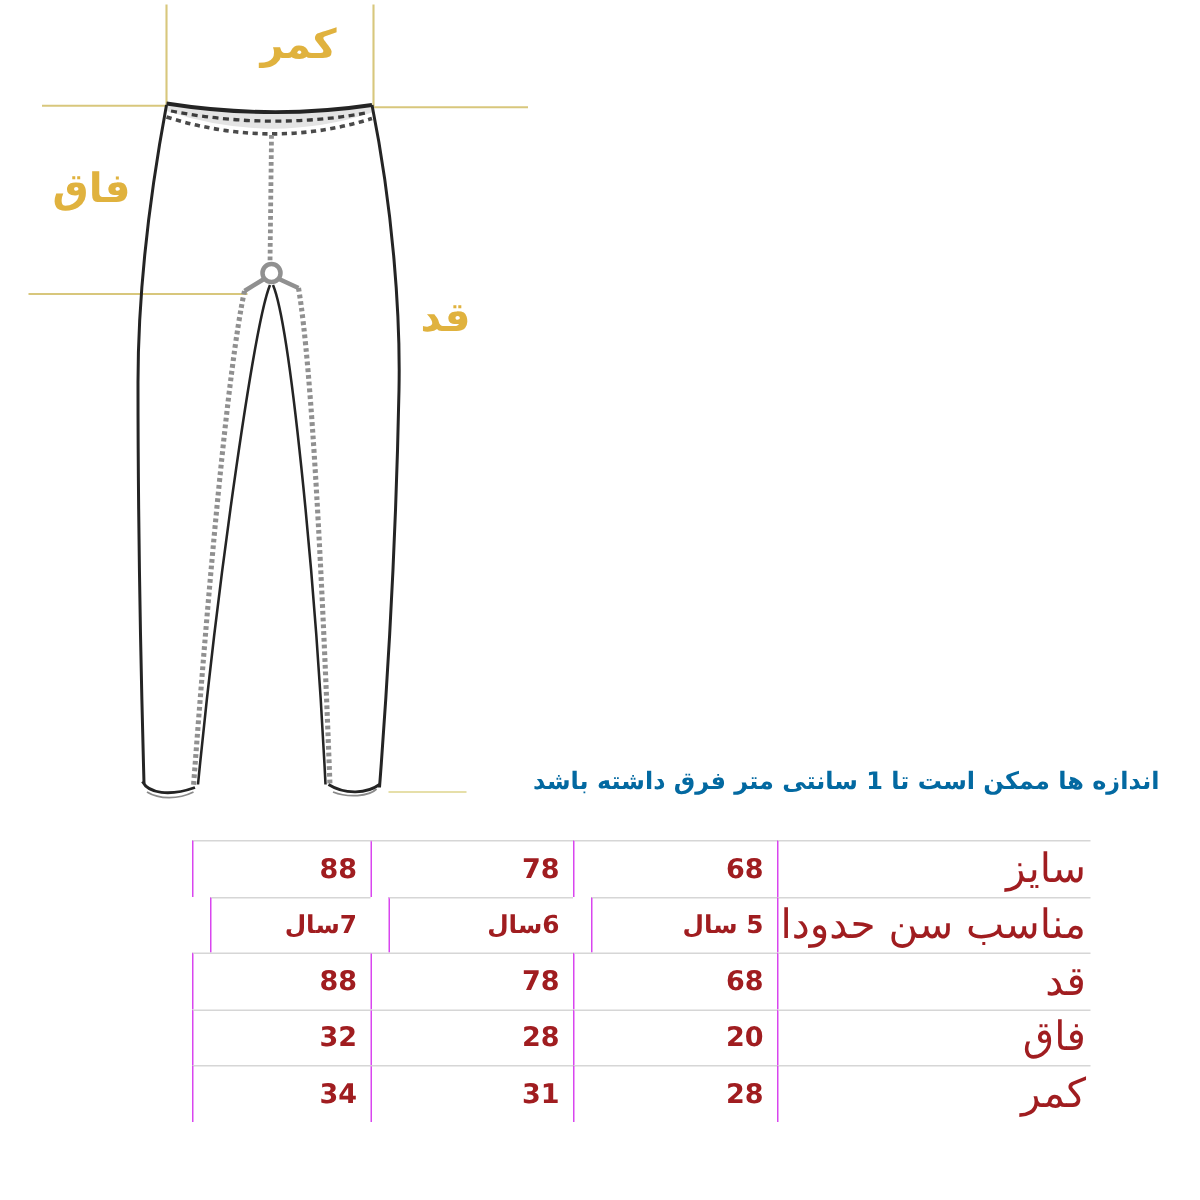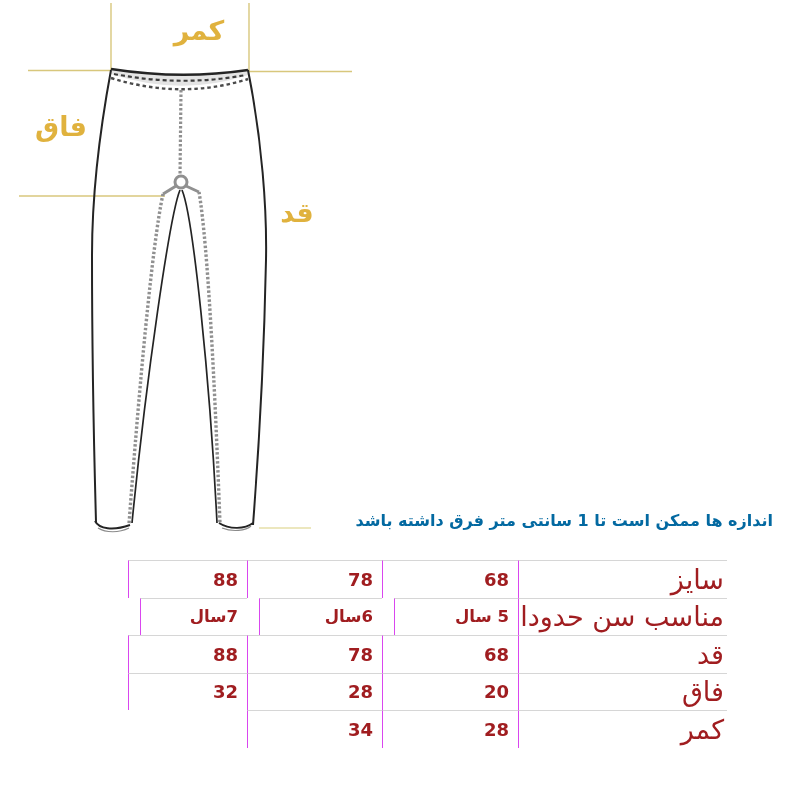--- a/index.html
+++ b/index.html
@@ -113,14 +113,15 @@
   <div class="cell value">78</div>
   <div class="cell value">88</div>
 
   <div class="cell label">فاق</div>
   <div class="cell value">20</div>
   <div class="cell value">28</div>
   <div class="cell value">32</div>
 
   <div class="cell label">کمر</div>
   <div class="cell value">28</div>
+  <div class="cell value">31</div>
   <div class="cell value">34</div>
 </div>
 
 </body></html>

